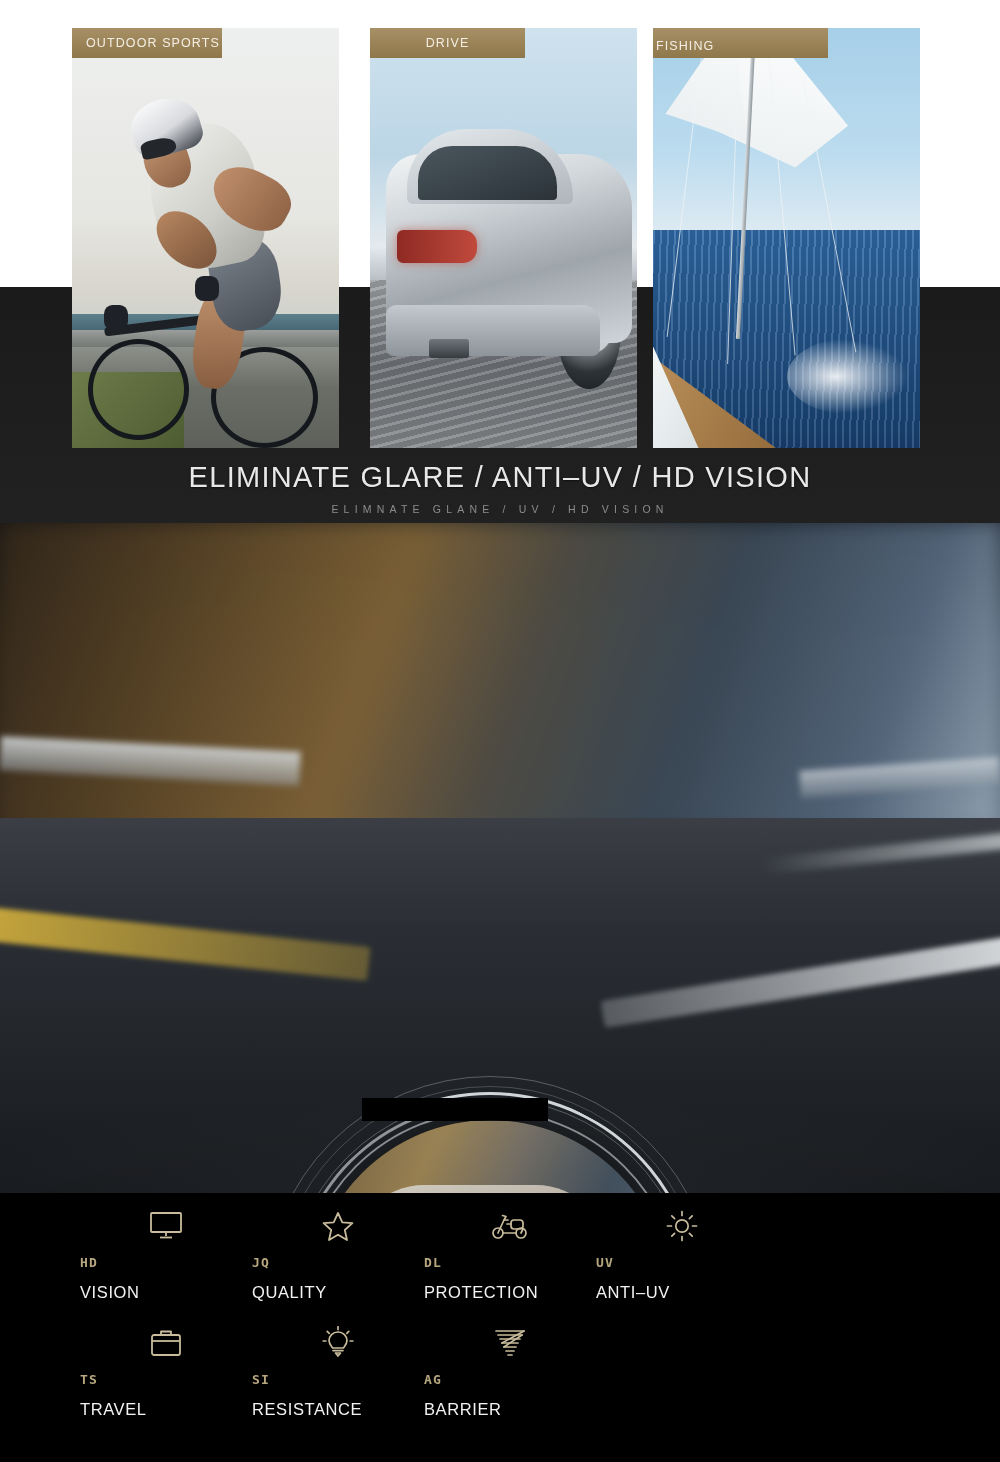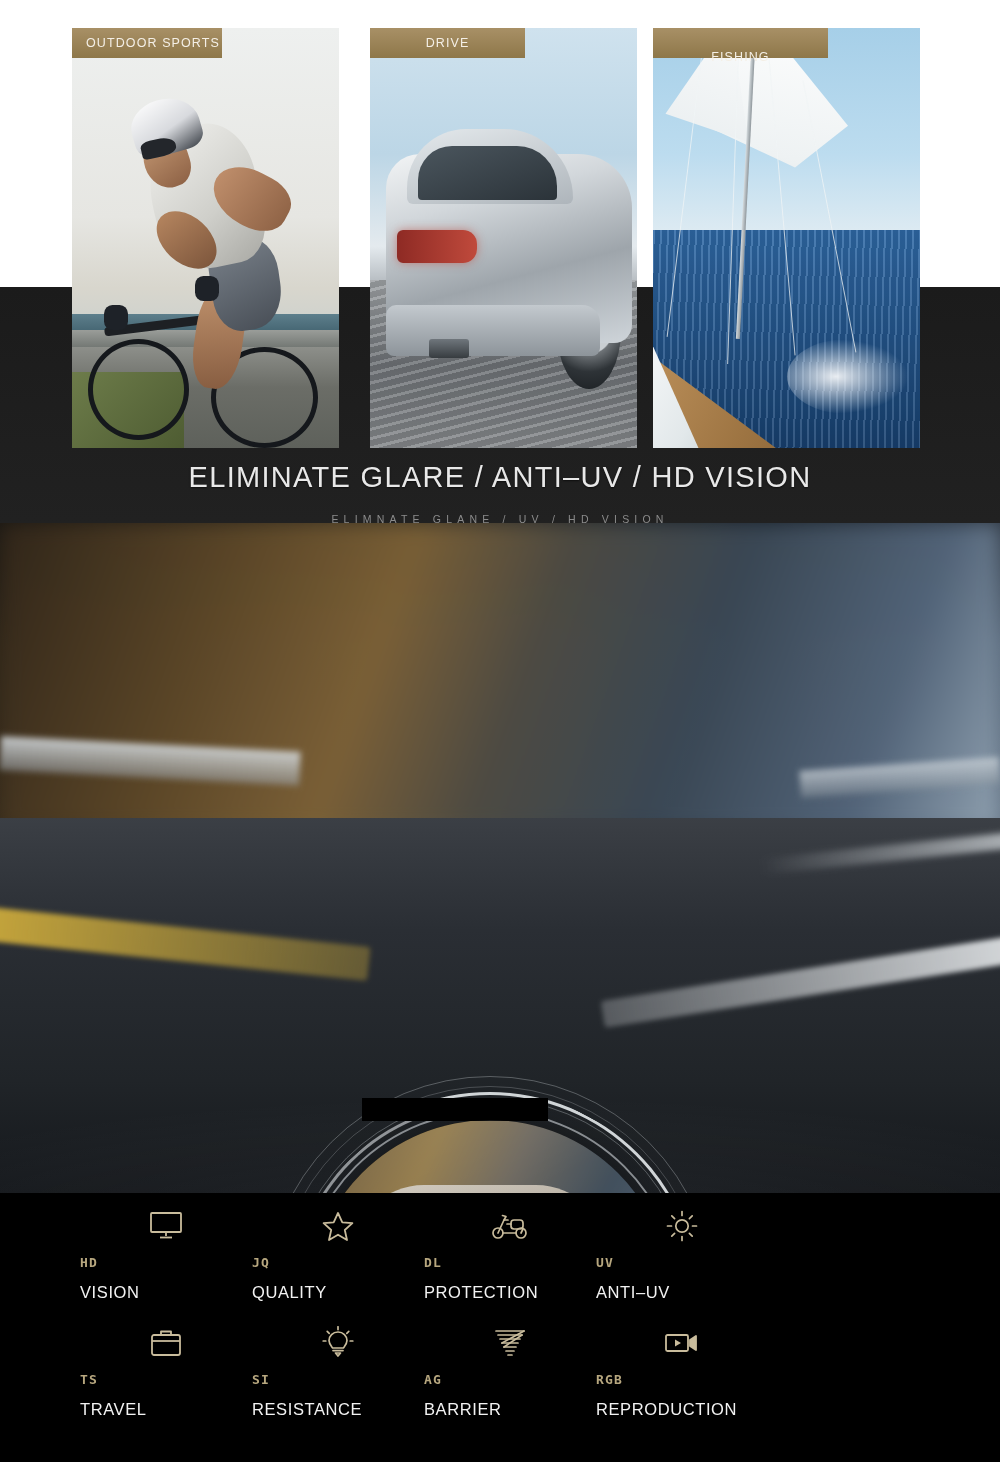--- a/index.html
+++ b/index.html
@@ -27,21 +27,21 @@
 
   .panel-tab {
     position:absolute; top:0; left:0; z-index:5;
     height:30px; line-height:30px;
     background:linear-gradient(to bottom,#a89066,#8e7749);
     color:#f4efe6; font-size:12.5px; letter-spacing:1.1px;
     padding:0 14px; white-space:nowrap;
   }
   .panel.p1 .panel-tab { width:150px; text-align:left; }
   .panel.p2 .panel-tab { width:155px; left:0; text-align:center; padding:0; }
-  .panel.p3 .panel-tab { width:175px; left:0; text-align:center; padding:14px; }
+  .panel.p3 .panel-tab { width:175px; left:0; padding:3px; }
 
   .art { position:absolute; inset:0; }
 
   
   .sky1 { position:absolute; inset:0;
     background:linear-gradient(to bottom,#eef0ef 0%,#e6e6e2 45%,#d8d6cd 62%,#cfd2cd 70%); }
   .sea1 { position:absolute; left:0; right:0; top:68%; height:6%;
     background:linear-gradient(to bottom,#5d7f8c,#3c5b68); }
   .guard1 { position:absolute; left:0; right:0; top:72%; height:4.5%;
     background:linear-gradient(to bottom,#9a9d99,#6f7470); }
@@ -137,21 +137,21 @@
     border-radius:50%; }
   .rope { position:absolute; background:rgba(240,244,246,.75); }
 
   
   .headline-wrap { position:absolute; left:0; right:0; top:461px; text-align:center; }
   .headline {
     color:#e8e8e8; font-size:29px; letter-spacing:1.3px; font-weight:400;
     text-shadow:0 1px 2px rgba(0,0,0,.6);
   }
   .subheadline {
-    margin-top:19px; color:#8c8c8c; font-size:10.5px; letter-spacing:5.2px;
+    margin-top:9px; color:#8c8c8c; font-size:10.5px; letter-spacing:5.2px;
   }
 
   
   .hero { position:relative; width:1000px; height:670px; overflow:hidden;
     background:#0e1013; }
   .hero-bg { position:absolute; inset:0;
     background:
       linear-gradient(to bottom,rgba(12,14,17,.55) 0%,rgba(12,14,17,.10) 18%,rgba(10,12,15,.12) 62%,rgba(8,10,13,.75) 100%),
       linear-gradient(104deg,#2b2317 0%,#4a3a22 14%,#6d5733 26%,#7d6840 34%,#55524c 45%,#33414e 56%,#2a3a4a 66%,#46566a 78%,#5d6f84 88%,#8a9bab 100%);
   }
@@ -434,31 +434,20 @@
             <line x1="13" y1="24" x2="21" y2="24"></line>
             <line x1="15" y1="28" x2="19" y2="28"></line>
             <path d="M31 4 L9 16"></path>
             <path d="M29 8 L11 20"></path>
           </svg>
         </div>
         <div class="fcode">AG</div>
         <div class="flabel">BARRIER</div>
       </div>
 
-      <div class="fcell">
-        <div class="ficon">
-          <svg width="36" height="26" viewBox="0 0 36 26" fill="none" stroke="#c9bc9c" stroke-width="1.8" stroke-linejoin="round">
-            <rect x="2" y="5" width="22" height="16" rx="1.5"></rect>
-            <path d="M26 10 L32 6 V20 L26 16 Z" fill="#c9bc9c" stroke="#c9bc9c"></path>
-            <polygon points="11,9.5 17,13 11,16.5" fill="#c9bc9c" stroke="none"></polygon>
-          </svg>
-        </div>
-        <div class="fcode">RGB</div>
-        <div class="flabel">REPRODUCTION</div>
-      </div>
 
       <div class="fcell-spacer"></div>
     </div>
   </section>
 
   <div class="hc-redaction" style="position:absolute; left:362px; top:1098px; width:186px; height:23px;"></div>
 
 </div>
 
 </body></html>

